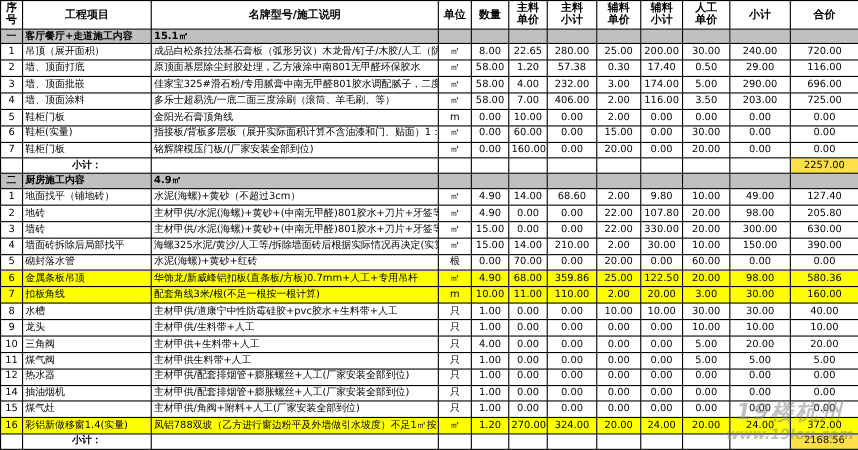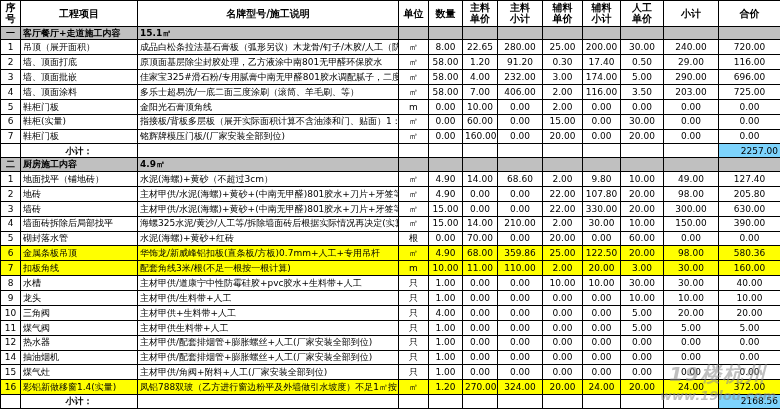--- a/index.html
+++ b/index.html
@@ -31,21 +31,21 @@
   tr.header-row th:nth-child(3){text-align:center;}
   tr.sec{height:13px;}
   tr.sec td{background:#c0c0c0;font-weight:bold;}
   tr.sec td:nth-child(2),tr.sec td:nth-child(3){text-align:left;}
   tr.data-row{height:14px;}
   tr.data-row td:nth-child(2),
   tr.data-row td:nth-child(3){text-align:left;}
   tr.hl td{background:#ffff00;}
   tr.subtotal-row{height:13px;}
   tr.subtotal-row td.subtotal-label{font-weight:bold;}
-  tr.subtotal-row td.total-cell{background:#7dd3fc;text-align:right;}
+  tr.subtotal-row td.total-cell{background:#fde047;}
   .watermark{
     position:absolute;right:4px;bottom:6px;
     text-align:center;pointer-events:none;
     color:rgba(140,140,140,0.55);
     font-style:italic;z-index:5;
   }
   .watermark .wm1{display:block;font-size:20px;font-weight:bold;letter-spacing:2px;}
   .watermark .wm2{display:block;font-size:13px;font-weight:bold;}
 </style>
 </head>
@@ -116,21 +116,21 @@
           <td>240.00</td>
           <td>720.00</td>
         </tr>
         <tr class="data-row">
           <td>2</td>
           <td>墙、顶面打底</td>
           <td>原顶面基层除尘封胶处理，乙方液涂中南801无甲醛环保胶水</td>
           <td>㎡</td>
           <td>58.00</td>
           <td>1.20</td>
-          <td>91.20</td>
+          <td>57.38</td>
           <td>0.30</td>
           <td>17.40</td>
           <td>0.50</td>
           <td>29.00</td>
           <td>116.00</td>
         </tr>
         <tr class="data-row">
           <td>3</td>
           <td>墙、顶面批嵌</td>
           <td>佳家宝325#滑石粉/专用腻膏中南无甲醛801胶水调配腻子，二度批嵌，打磨砂光</td>

